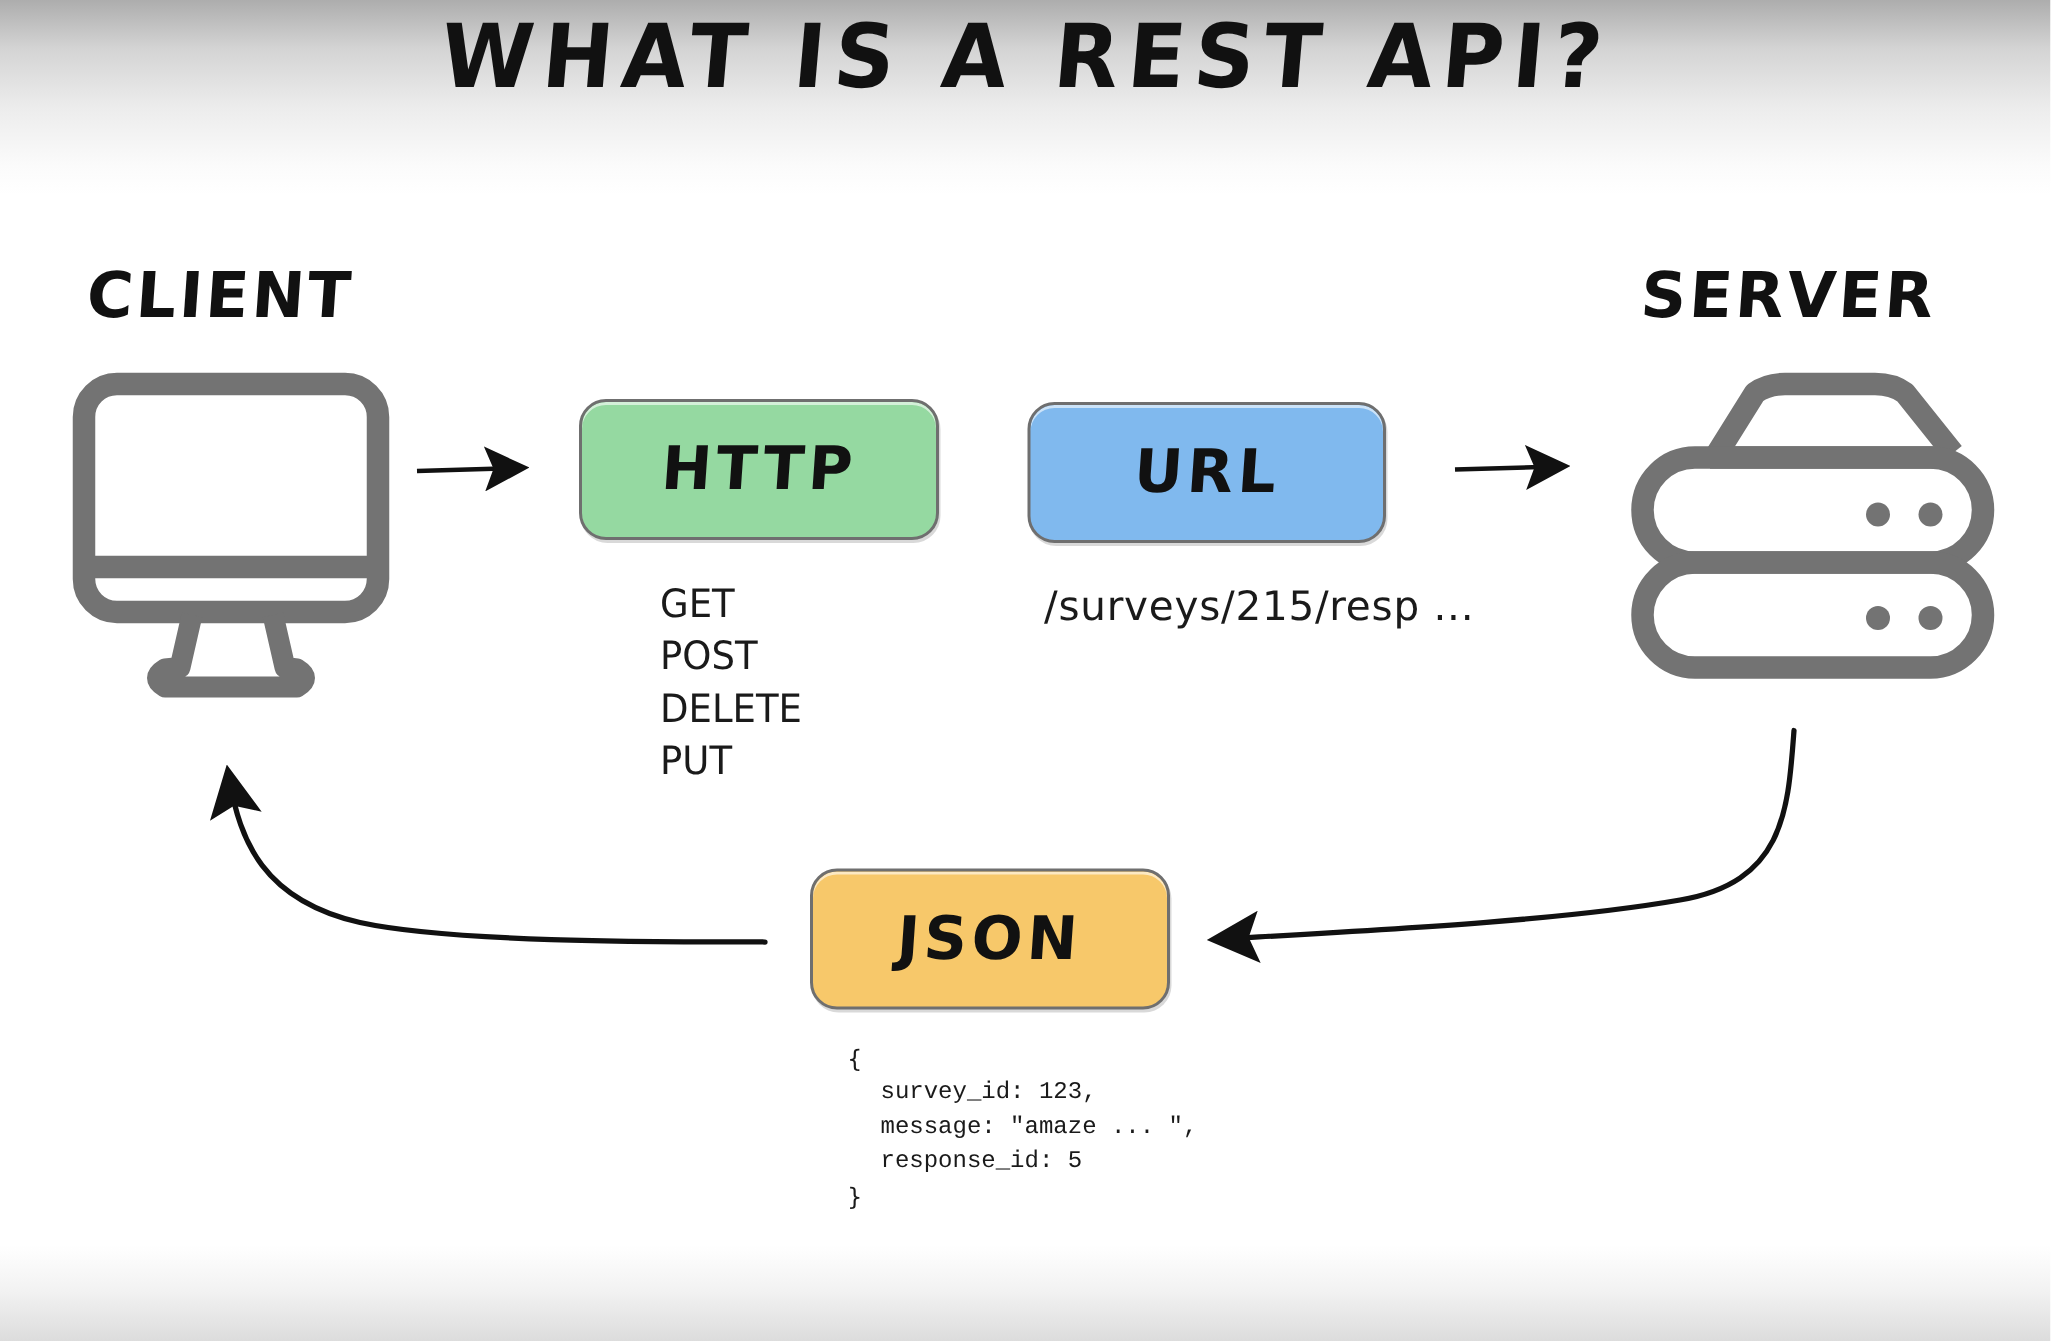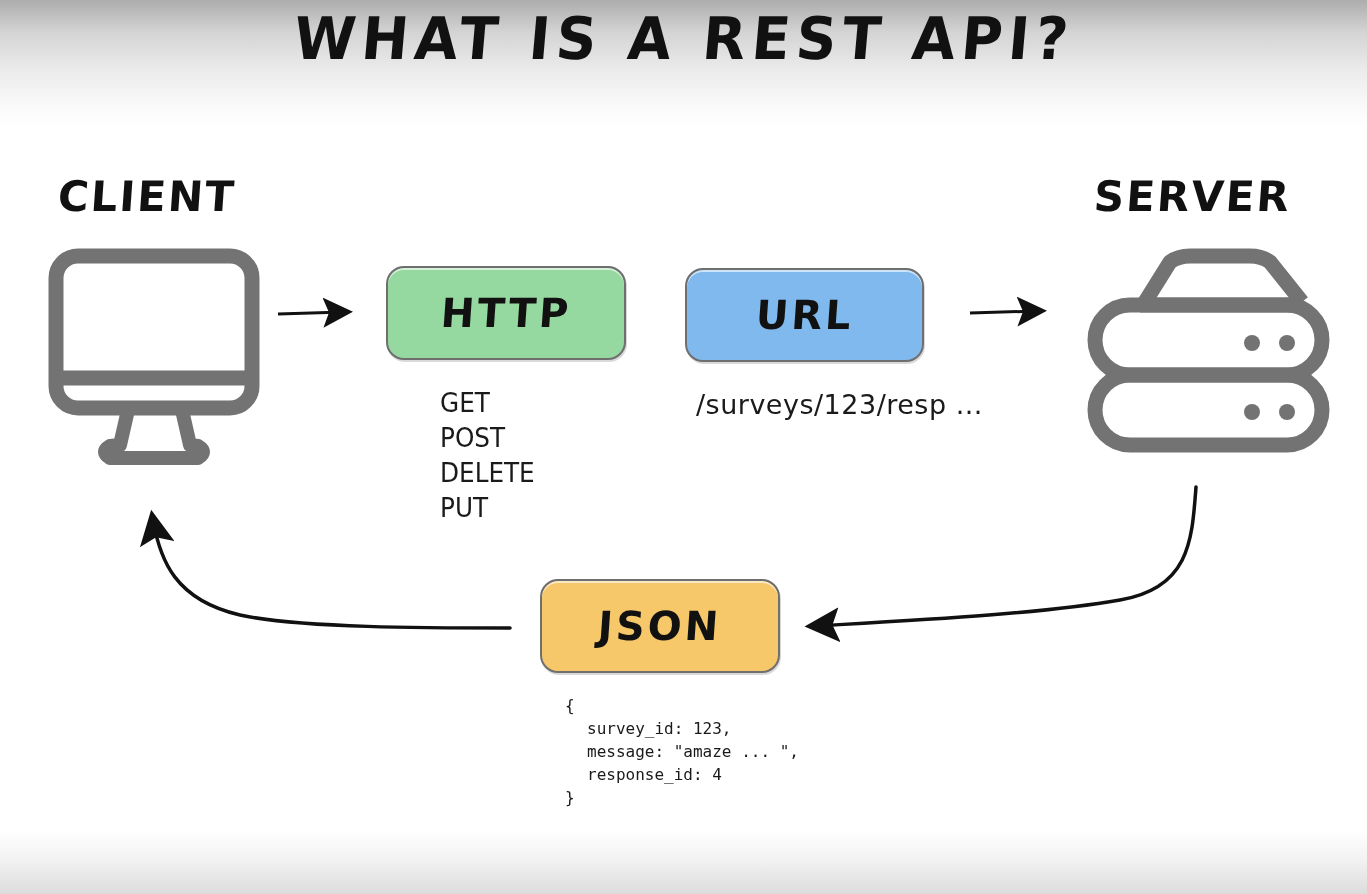--- a/index.html
+++ b/index.html
@@ -119,20 +119,21 @@
       left: 565px; top: 694px;
       font-family: "DejaVu Sans Mono", monospace;
       font-size: 16px;
       line-height: 23px;
       color: #1a1a1a;
       white-space: pre;
       margin: 0;
     }
     .json-body .indent {
       padding-left: 22px;
+      font-family: Liberation Mono, monospace;
     }
     svg.diagram {
       position: absolute;
       left: 0; top: 0;
       width: 1367px; height: 894px;
       pointer-events: none;
     }
     svg.diagram .icon {
       pointer-events: auto;
     }
@@ -190,16 +191,16 @@
 </div>
 
 <ul class="list list-methods">
   <li>GET</li>
   <li>POST</li>
   <li>DELETE</li>
   <li>PUT</li>
 </ul>
 
 <ul class="list list-urls">
-  <li>/surveys/123/resp ...</li>
+  <li>/surveys/215/resp ...</li>
 </ul>
 
-<div class="json-body"><div>{</div><div class="indent">survey_id: 123,</div><div class="indent">message: "amaze ... ",</div><div class="indent">response_id: 4</div><div>}</div></div>
+<div class="json-body"><div>{</div><div class="indent">survey_id: 123,</div><div class="indent">message: "amaze ... ",</div><div class="indent">response_id: 5</div><div>}</div></div>
 
 </body></html>

